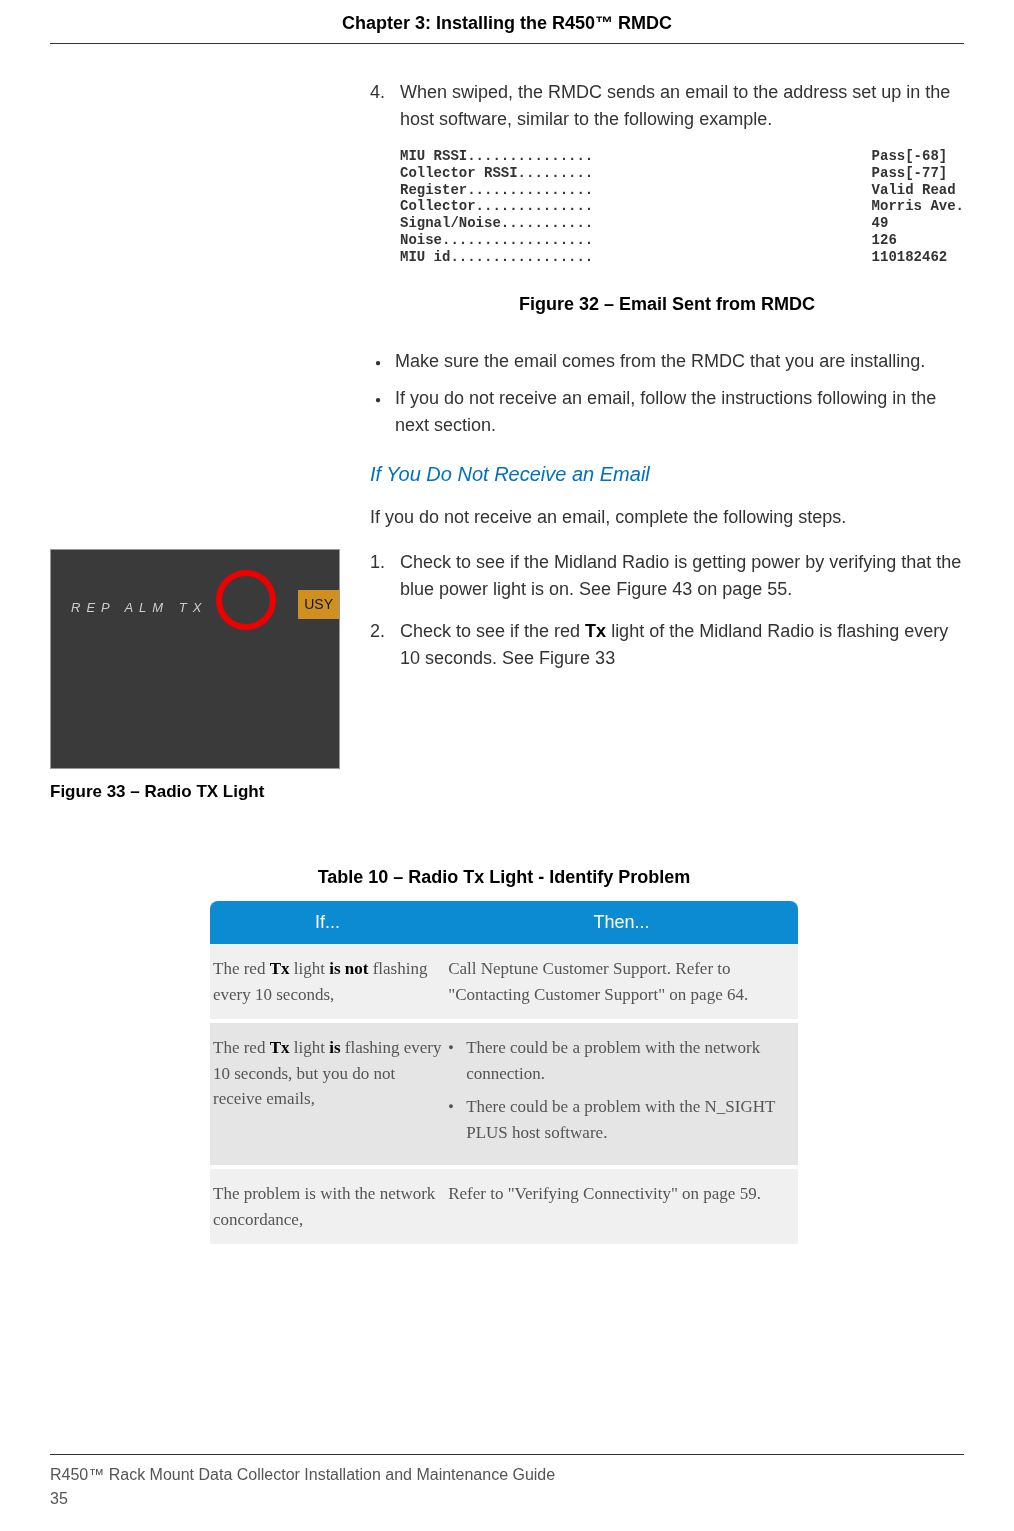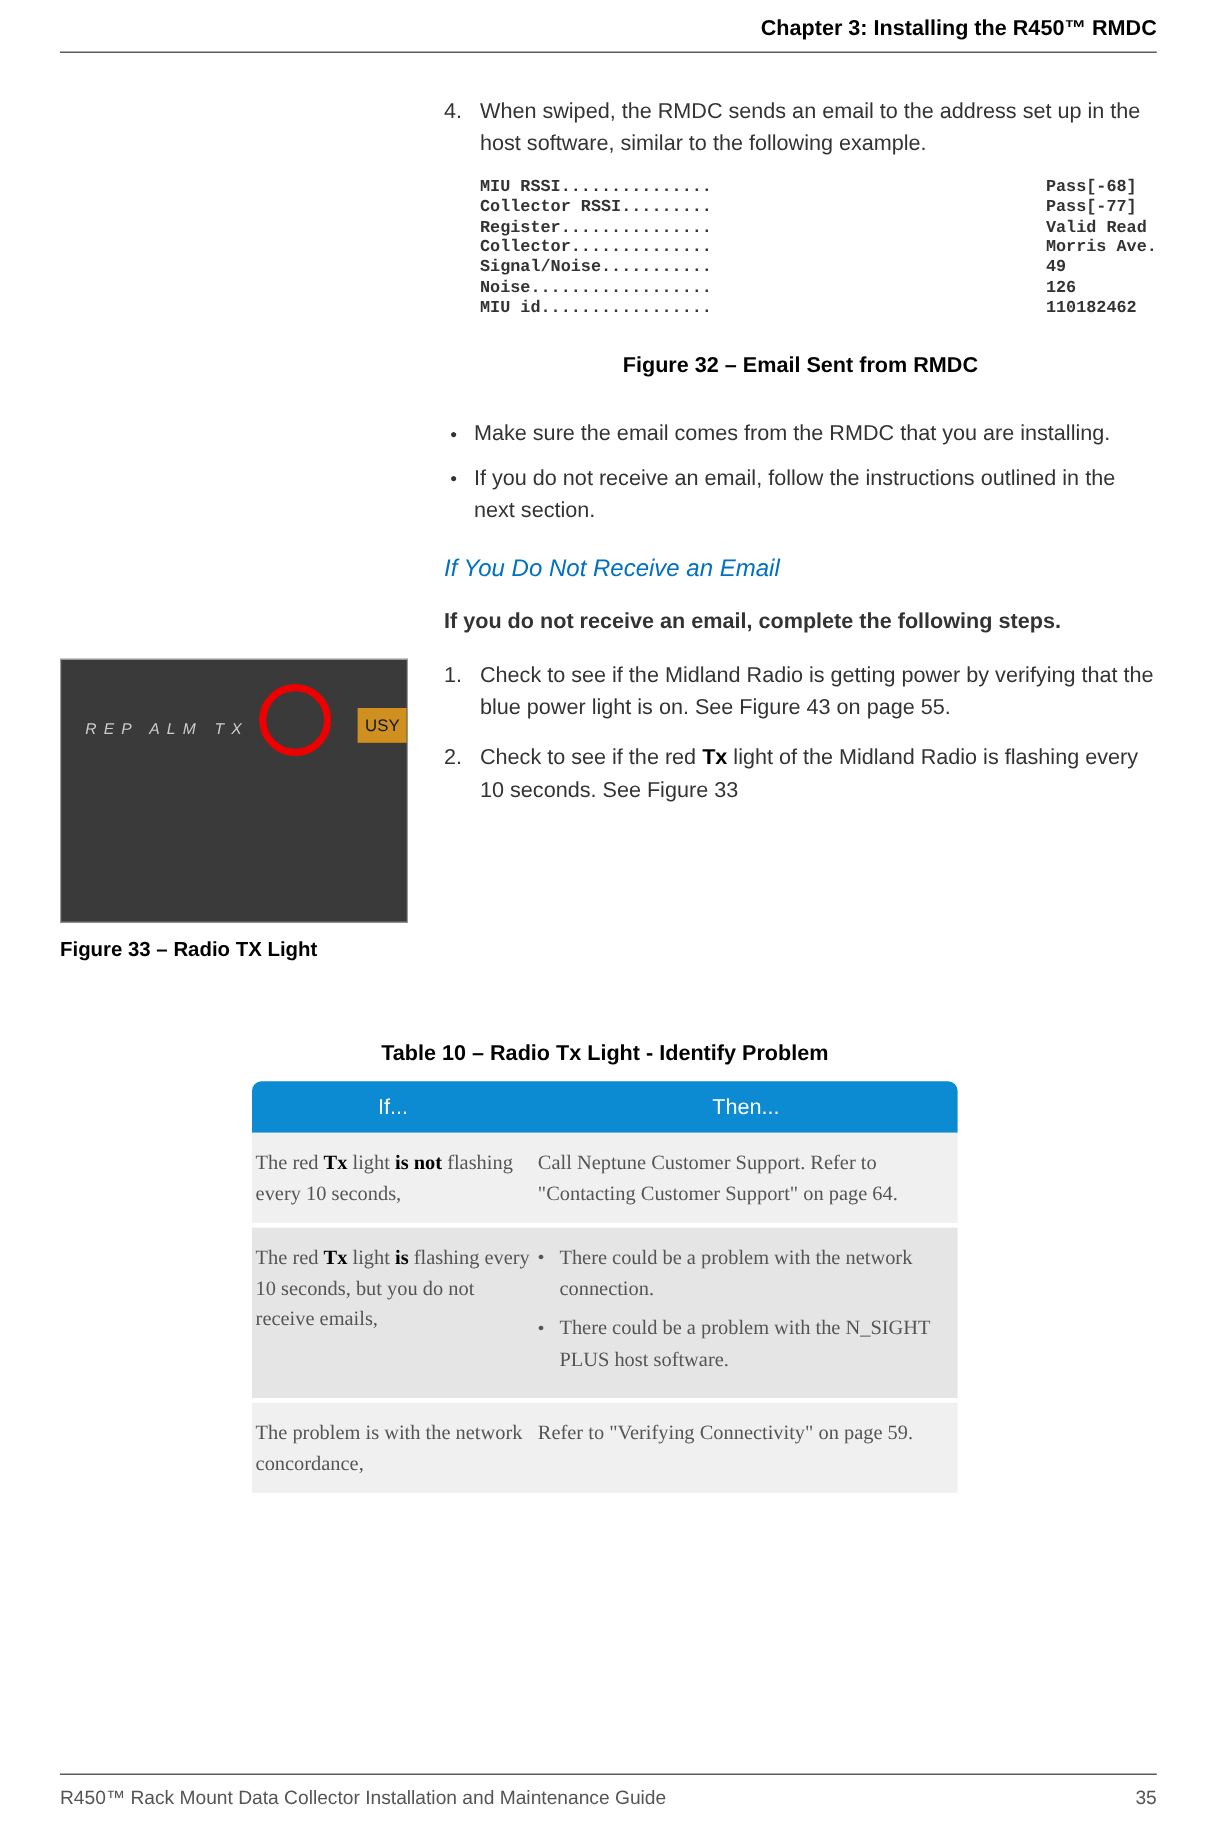--- a/index.html
+++ b/index.html
@@ -14,21 +14,21 @@
       line-height: 1.5;
       font-weight: 300;
     }
     .page {
       padding: 0 50px;
       height: 100%;
       display: flex;
       flex-direction: column;
     }
     .header {
-      text-align: right;
+      text-align: center;
       padding: 10px 0 6px;
       border-bottom: 1px solid #333;
       font-weight: 600;
       font-size: 18px;
       color: #000;
     }
     .content {
       flex: 1;
       display: flex;
       flex-direction: column;
@@ -203,22 +203,23 @@
       padding-top: 6px;
     }
     .bold { font-weight: 700; color: #000; }
     .footer {
       display: flex;
       justify-content: space-between;
       border-top: 1px solid #333;
       padding: 8px 0 20px;
       font-size: 16px;
       color: #555;
-    }
-    .light { font-weight: 700; }
+      flex-direction: column;
+    }
+    .light { font-weight: 400; }
   </style>
 </head>
 <body>
 
 <div class="page">
   <div class="header">Chapter 3: Installing the R450™ RMDC</div>
 
   <div class="content">
     <div class="main-col">
       <div class="ol-item">
@@ -244,21 +245,21 @@
       </div>
 
       <div class="fig-caption">Figure 32  –  Email Sent from RMDC</div>
 
       <div class="bullet-item">
         <div class="bullet-dot">●</div>
         <div class="bullet-text">Make sure the email comes from the RMDC that you are installing.</div>
       </div>
       <div class="bullet-item">
         <div class="bullet-dot">●</div>
-        <div class="bullet-text">If you do not receive an email, follow the instructions outlined in the next section.</div>
+        <div class="bullet-text">If you do not receive an email, follow the instructions following in the next section.</div>
       </div>
 
       <div class="subhead">If You Do Not Receive an Email</div>
       <div class="para light">If you do not receive an email, complete the following steps.</div>
     </div>
 
     <div class="two-col">
       <div class="left-col">
         <div class="radio-img">
           <div class="radio-labels">REP    ALM     TX</div>

